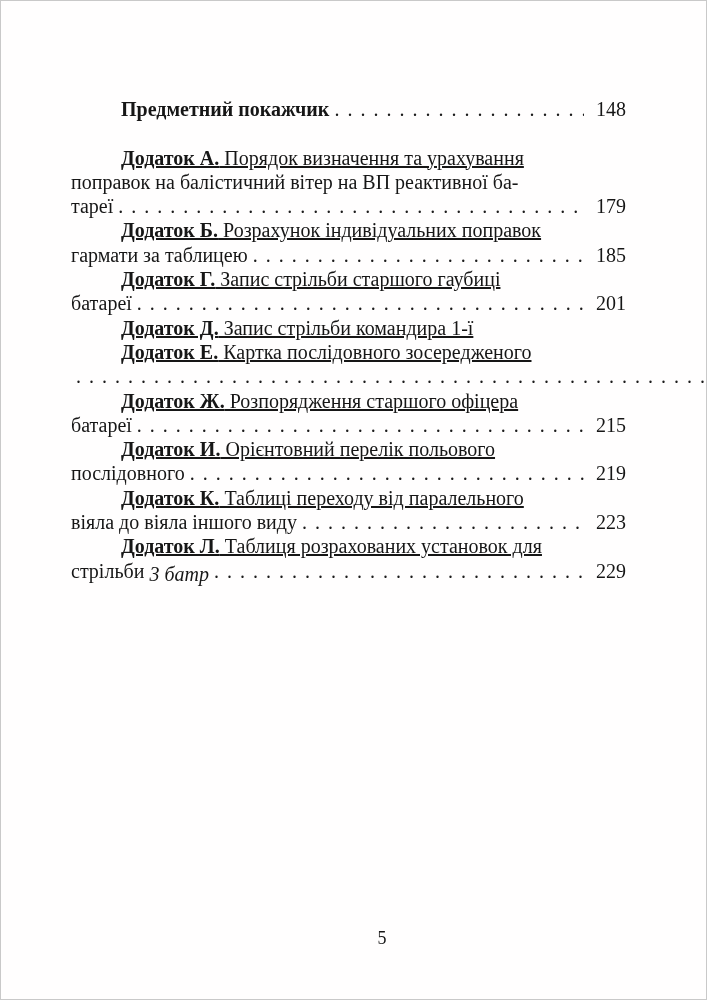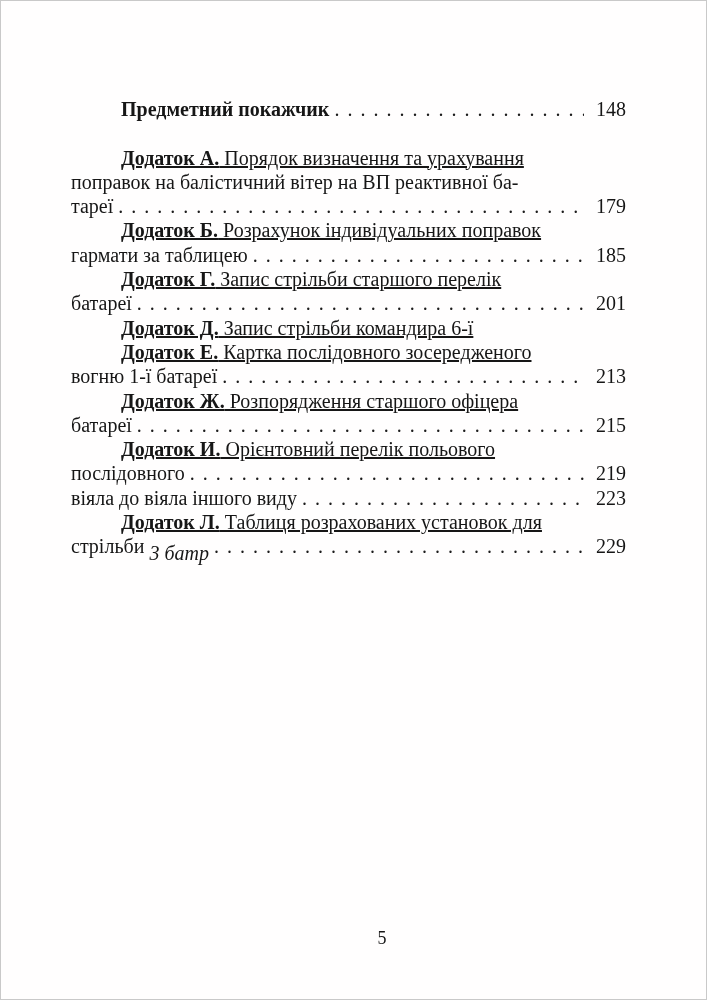--- a/index.html
+++ b/index.html
@@ -29,21 +29,21 @@
   .line {
     white-space: nowrap;
     height: 24.3px;
   }
   .first {
     padding-left: 50px;
     text-decoration: underline;
   }
   .flexline {
     display: flex;
-    align-items: flex-start;
+    align-items: center;
   }
   .flexline > span:first-child {
     flex: none;
     white-space: pre;
   }
   .b { font-weight: bold; }
   .i { font-style: italic; white-space: pre; margin-top: 7px; }
   .leader {
     flex: 1 1 auto;
     overflow: hidden;
@@ -104,36 +104,35 @@
       <div class="line first"><span class="b">Додаток Б.</span><span> Розрахунок індивідуальних поправок</span></div>
       <div class="line flexline">
         <span>гармати за таблицею</span>
         <span class="leader"></span>
         <span class="pagenum">185</span>
       </div>
     </div>
 
 
     <div class="entry">
-      <div class="line first"><span class="b">Додаток Г.</span><span> Запис стрільби старшого перелік</span></div>
+      <div class="line first"><span class="b">Додаток Г.</span><span> Запис стрільби старшого гаубиці</span></div>
       <div class="line flexline">
         <span>батареї</span>
         <span class="leader"></span>
         <span class="pagenum">201</span>
       </div>
     </div>
 
     <div class="entry">
-      <div class="line first"><span class="b">Додаток Д.</span><span> Запис стрільби командира 6-ї</span></div>
+      <div class="line first"><span class="b">Додаток Д.</span><span> Запис стрільби командира 1-ї</span></div>
     </div>
 
     <div class="entry">
       <div class="line first"><span class="b">Додаток Е.</span><span> Картка послідовного зосередженого</span></div>
       <div class="line flexline">
-        <span>вогню 1-ї батареї</span>
         <span class="leader"></span>
         <span class="pagenum">213</span>
       </div>
     </div>
 
     <div class="entry">
       <div class="line first"><span class="b">Додаток Ж.</span><span> Розпорядження старшого офіцера</span></div>
       <div class="line flexline">
         <span>батареї</span>
         <span class="leader"></span>
@@ -144,20 +143,21 @@
     <div class="entry">
       <div class="line first"><span class="b">Додаток И.</span><span> Орієнтовний перелік польового</span></div>
       <div class="line flexline">
         <span>послідовного</span>
         <span class="leader"></span>
         <span class="pagenum">219</span>
       </div>
     </div>
 
     <div class="entry">
+      <div class="line first"><span class="b">Додаток К.</span><span> Таблиці переходу від паралельного</span></div>
       <div class="line flexline">
         <span>віяла до віяла іншого виду</span>
         <span class="leader"></span>
         <span class="pagenum">223</span>
       </div>
     </div>
 
     <div class="entry">
       <div class="line first"><span class="b">Додаток Л.</span><span> Таблиця розрахованих установок для</span></div>
       <div class="line flexline">

